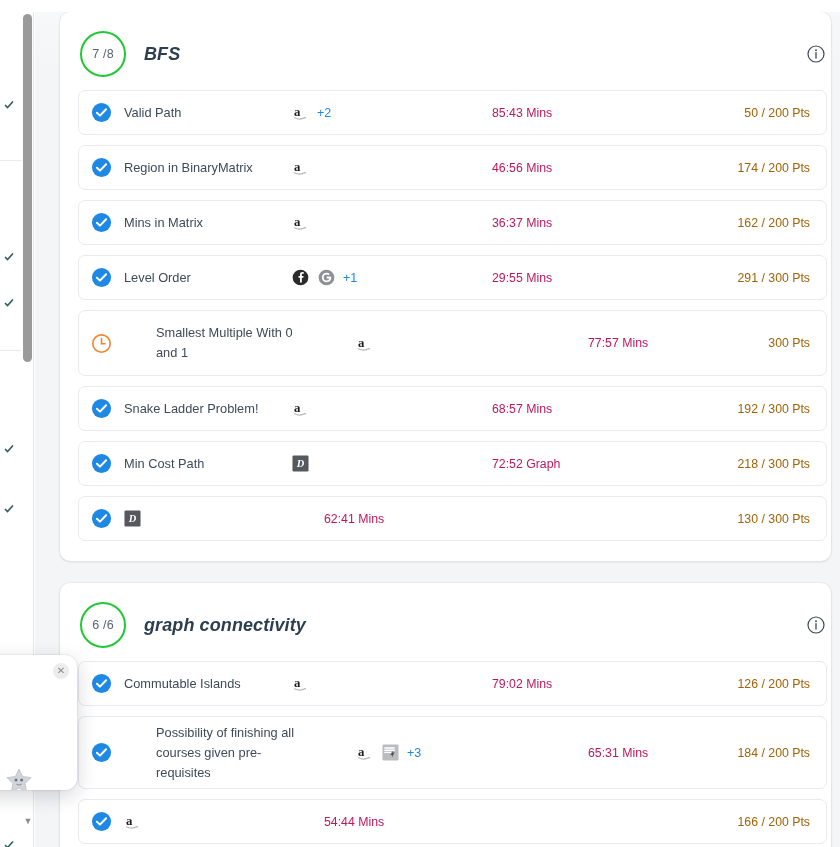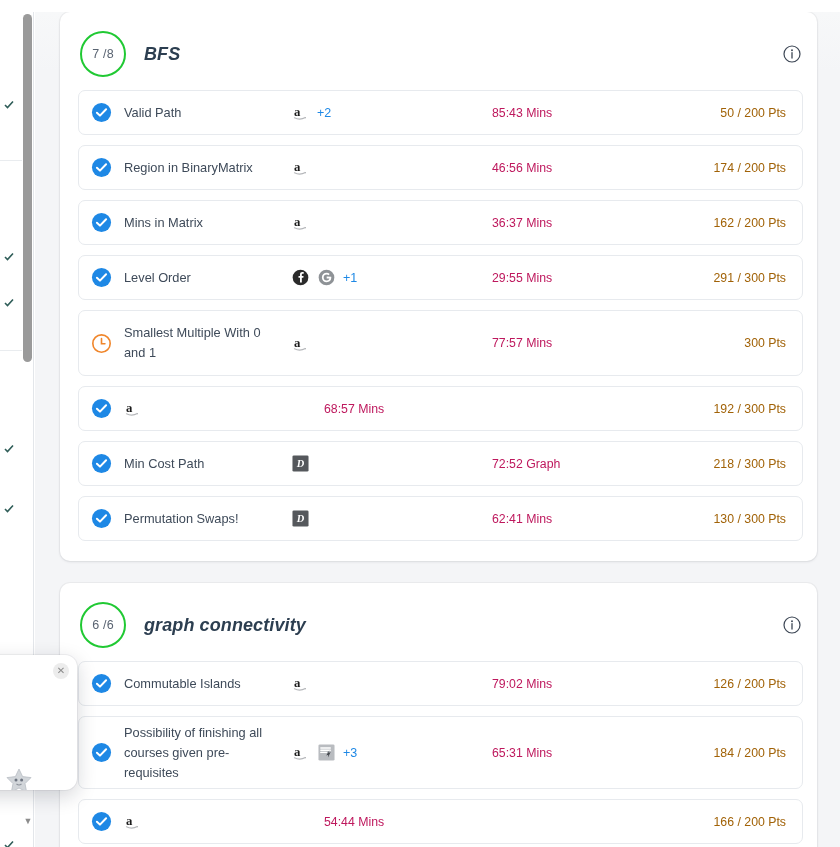--- a/index.html
+++ b/index.html
@@ -46,25 +46,25 @@
   
   .viewport {
     position: absolute; left: 35px; top: 12px; right: 0; bottom: 0;
     background: linear-gradient(#f7f8f9, #f4f5f7 60px);
     overflow: hidden;
   }
 
   
   .topic-card {
     position: relative;
-    margin: 0 23px 22px 25px;
+    margin: 0 9px 22px 25px;
     background: #ffffff;
     border-radius: 10px;
     box-shadow: 0 1px 3px rgba(16,24,40,.09), 0 0 0 1px rgba(16,24,40,.035);
-    padding: 14px 14px 20px 18px;
+    padding: 14px 4px 20px 18px;
   }
 
   .topic-head {
     display: flex; align-items: center; gap: 18px;
     height: 56px; padding-left: 2px;
     position: relative;
   }
   .ring {
     width: 46px; height: 46px; border-radius: 50%;
     border: 2.4px solid #20c933;
@@ -89,21 +89,21 @@
 
   .prow {
     display: flex; align-items: center;
     min-height: 45px;
     background: #ffffff;
     border: 1px solid #e7eaee;
     border-radius: 7px;
     padding: 6px 16px 6px 12px;
     cursor: pointer;
   }
-  .prow.tall { min-height: 66px; }
+  .prow.tall { min-height: 66px; gap: 32px; }
 
   .status {
     flex: 0 0 auto; width: 21px; height: 21px; margin-right: 12px;
   }
   .status svg { display: block; width: 21px; height: 21px; }
 
   .pname {
     flex: 0 0 168px;
     font-size: 12.8px; color: #3e4a59; line-height: 1.55;
     padding-right: 8px;
@@ -311,20 +311,21 @@
               <div class="ptime">77:57 Mins</div>
               <div class="ppts">300 Pts</div>
             </div>
             <div class="prow">
               <div class="status">
                 <svg viewBox="0 0 22 22">
                   <circle cx="11" cy="11" r="10" fill="#1e88e5"></circle>
                   <path d="M6.2 11.2 L9.4 14.3 L15.8 7.6" stroke="#ffffff" stroke-width="2.1" fill="none" stroke-linecap="round" stroke-linejoin="round"></path>
                 </svg>
               </div>
+              <div class="pname">Snake Ladder Problem!</div>
               <div class="companies">
                 <span class="cicon"><svg viewBox="0 0 18 18">
                     <text x="2.2" y="12.6" font-family="Liberation Serif, serif" font-size="13.5" font-weight="700" fill="#1b1b1b">a</text>
                     <path d="M2.6 14.6 Q8.2 17.4 14.2 14.4" stroke="#b5b7ba" stroke-width="1.2" fill="none" stroke-linecap="round"></path>
                     <path d="M13.3 13.6 L14.8 14.2 L13.9 15.6" fill="#b5b7ba"></path>
                   </svg></span>
               </div>
               <div class="ptime">68:57 Mins</div>
               <div class="ppts">192 / 300 Pts</div>
             </div>
@@ -345,21 +346,20 @@
               <div class="ptime">72:52 Graph</div>
               <div class="ppts">218 / 300 Pts</div>
             </div>
             <div class="prow">
               <div class="status">
                 <svg viewBox="0 0 22 22">
                   <circle cx="11" cy="11" r="10" fill="#1e88e5"></circle>
                   <path d="M6.2 11.2 L9.4 14.3 L15.8 7.6" stroke="#ffffff" stroke-width="2.1" fill="none" stroke-linecap="round" stroke-linejoin="round"></path>
                 </svg>
               </div>
-              <div class="pname">Permutation Swaps!</div>
               <div class="companies">
                 <span class="cicon"><svg viewBox="0 0 18 18">
                     <rect x="0.5" y="0.5" width="17" height="17" rx="1.4" fill="#55585c"></rect>
                     <text x="9" y="13" text-anchor="middle" font-family="Liberation Serif, serif" font-size="11" font-style="italic" font-weight="700" fill="#ffffff">D</text>
                   </svg></span>
               </div>
               <div class="ptime">62:41 Mins</div>
               <div class="ppts">130 / 300 Pts</div>
             </div>
           </div>

